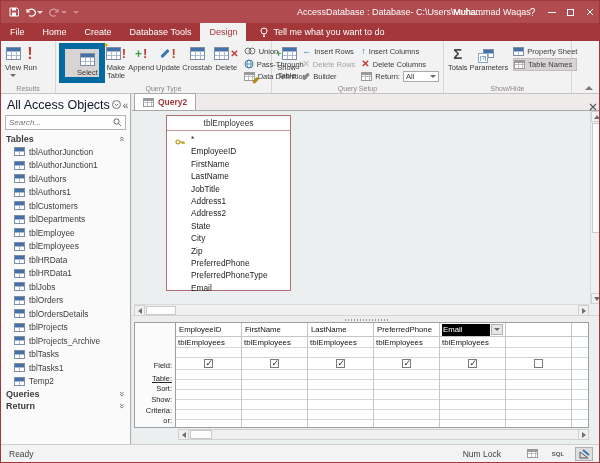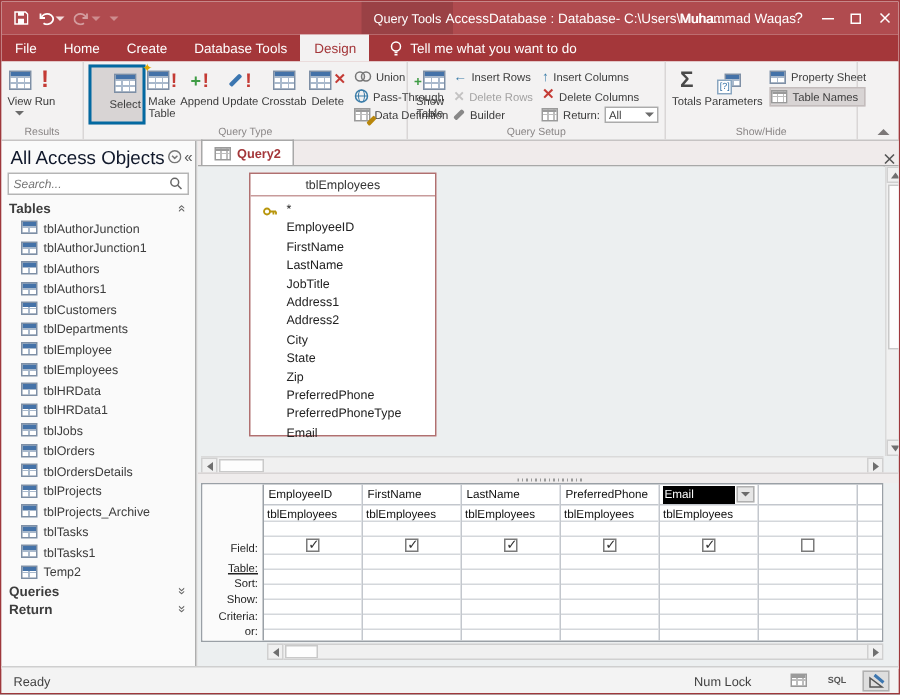--- a/index.html
+++ b/index.html
@@ -26,21 +26,21 @@
   .rtab.active { background:#f3f2f2; color:#a4373a; }
   .tellme { display:flex; align-items:center; gap:5px; padding:0 10px; font-size:9px; margin-left:4px; }
 
   
   .ribbon { position:absolute; left:0; top:40px; width:100%; height:53px; background:#f3f2f2; border-bottom:1px solid #c6c3c3; display:flex; }
   .rgroup { position:relative; height:100%; padding:2px 3px 11px 3px; border-right:1px solid #d9d6d6; }
   .glabel { position:absolute; bottom:1px; left:0; width:100%; text-align:center; font-size:7px; color:#8a8686; }
   .gbody { display:flex; height:40px; }
   .bb { display:flex; flex-direction:column; align-items:center; justify-content:flex-start; padding:2px 1px 0; font-size:7.5px; line-height:8px; text-align:center; color:#3b3b3b; }
   .bb .bicon { height:17px; display:flex; align-items:center; gap:1px; margin-bottom:2px; }
-  .bb.active { background:#d8d4d4; border:2px solid #0369a1;padding-left:12px; }
+  .bb.active { background:#d8d4d4; border:6px solid #0369a1;padding-left:12px; }
   .sstack { display:flex; flex-direction:column; padding:2px 2px 0 4px; }
   .sb { display:flex; align-items:center; gap:3px; height:13px; font-size:7.5px; color:#3b3b3b; white-space:nowrap; }
   .sb.active { background:#d8d4d4; border:1px solid #c3bcbc; }
   .combo-box { width:36px; height:11px; border:1px solid #ababab; background:#fff; font-size:7.5px; display:flex; align-items:center; justify-content:space-between; padding:0 2px; }
   .caret-d { width:0; height:0; border-left:3px solid transparent; border-right:3px solid transparent; border-top:3px solid #6b6b6b; }
   .ribbon-collapse { position:absolute; right:6px; bottom:3px; width:0; height:0; border-left:4px solid transparent; border-right:4px solid transparent; border-bottom:4px solid #7c7878; }
 
   
   .ti { width:15px; height:13px; border:1px solid #7e8fa5; background-color:#fff;
         background-image:linear-gradient(#4472a8 0 3px,rgba(0,0,0,0) 3px),
@@ -165,21 +165,20 @@
         <svg width="11" height="10" viewBox="0 0 11 10" style="transform:scaleX(-1)">
             <path d="M2 2 v3 h3" fill="none" stroke="#fff" stroke-width="1.2"></path>
             <path d="M2.5 5 a4 3.5 0 1 1 1.5 3.5" fill="none" stroke="#fff" stroke-width="1.2"></path>
           </svg>
         <span class="tinycaret"></span>
       </span>
       <span class="qbtn dim">
           <span class="tinycaret"></span>
         </span>
     </div>
-    <div class="ctx-tab">Query Tools</div>
     <div class="tb-title">AccessDatabase : Database- C:\Users\Muha...</div>
     <div class="tb-user">Muhammad Waqas</div>
     <div class="winbtns">
       <span class="winbtn">?</span>
       <span class="winbtn">
           <span class="minbar"></span>
         </span>
       <span class="winbtn">
           <span class="maxbox"></span>
         </span>
@@ -545,23 +544,23 @@
               <div class="frow"><span>FirstName</span></div>
 
               <div class="frow"><span>LastName</span></div>
 
               <div class="frow"><span>JobTitle</span></div>
 
               <div class="frow"><span>Address1</span></div>
 
               <div class="frow"><span>Address2</span></div>
 
+              <div class="frow"><span>State</span></div>
+
               <div class="frow"><span>City</span></div>
-
-              <div class="frow"><span>State</span></div>
 
               <div class="frow"><span>Zip</span></div>
 
               <div class="frow"><span>PreferredPhone</span></div>
 
               <div class="frow"><span>PreferredPhoneType</span></div>
 
               <div class="frow"><span>Email</span></div>
             </div>
           <span class="keyicon">

